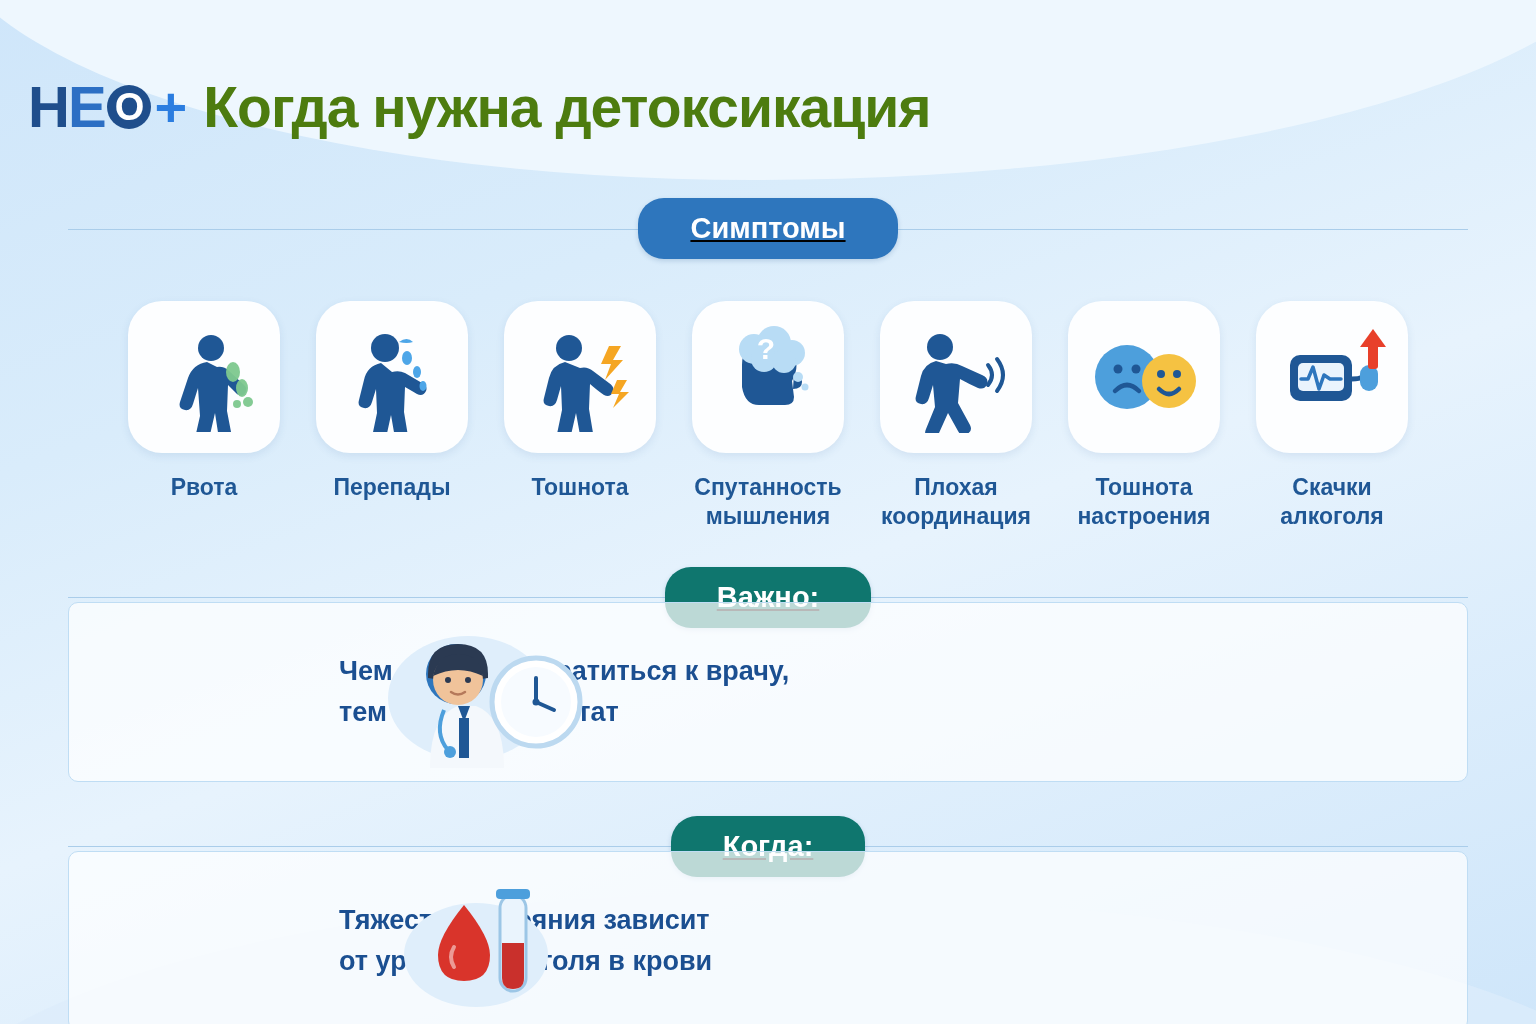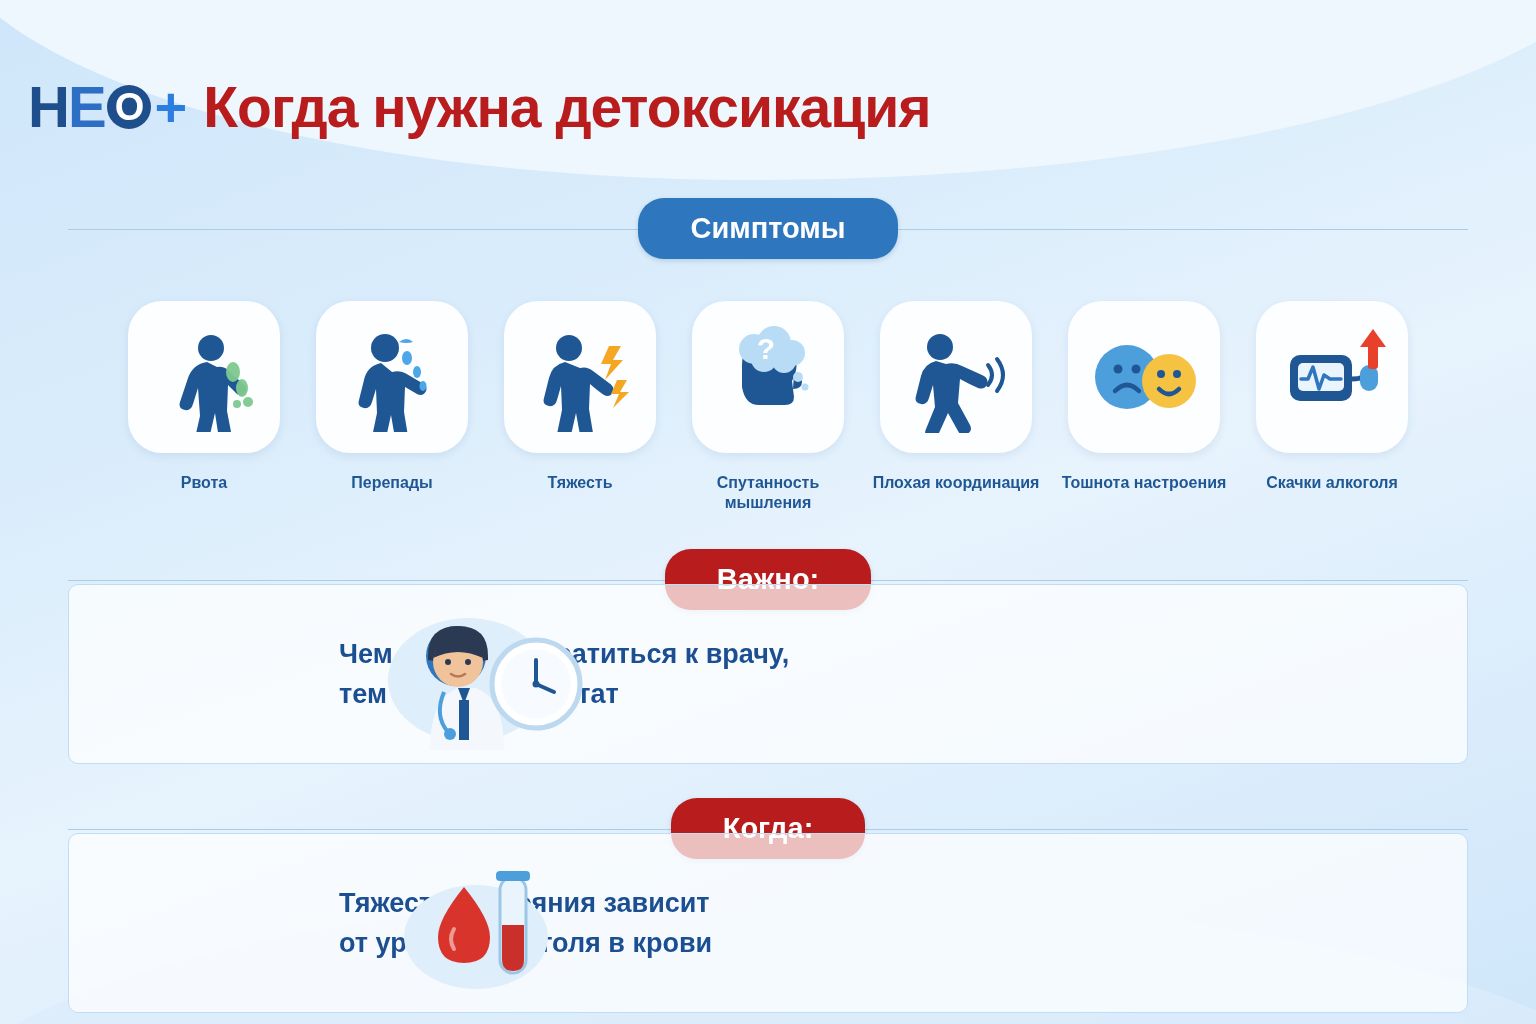--- a/index.html
+++ b/index.html
@@ -44,61 +44,61 @@
   .logo .e { color: #2c6fc4; }
   .logo .o {
     color: #ffffff; background: #1f4e8c;
     border-radius: 50%;
     width: 44px; height: 44px; display: inline-flex;
     align-items: center; justify-content: center;
     font-size: 38px; margin: 0 2px;
   }
   .logo .plus { color: #2b7de0; font-size: 56px; margin-left: 2px; }
   .title {
-    font-size: 57px; font-weight: bold; color: #b91c1c;
+    font-size: 57px; font-weight: bold; color: #4d7c0f;
     letter-spacing: -1px; white-space: nowrap;
   }
 
   
   .section-rule {
     position: relative;
     margin: 0 68px;
-    display: flex; align-items: center; justify-content: center;
+    display: flex; align-items: center; justify-content: center; text-decoration: underline;
   }
   .section-rule::before {
     content: ""; position: absolute; left: 0; right: 0; top: 50%;
     height: 1px; background: #aacdea;
   }
   .pill {
     position: relative;
     background: #2e76bd;
     color: #fff;
     font-size: 29px; font-weight: bold;
     padding: 14px 52px;
     border-radius: 26px;
     box-shadow: 0 2px 5px rgba(24,70,125,.18);
   }
-  .pill.dark { background: #b91c1c; }
+  .pill.dark { background: #0f766e; }
 
   
   .symptoms {
     display: flex; justify-content: center; gap: 20px;
     margin-top: 42px;
   }
   .symptom { width: 168px; text-align: center; }
   .sym-card {
     width: 152px; height: 152px; margin: 0 auto;
     background: #fdfeff;
     border-radius: 34px;
     display: flex; align-items: center; justify-content: center;
     box-shadow: 0 3px 8px rgba(40,90,150,.10);
   }
   .sym-label {
     margin-top: 20px;
-    color: #1f5795; font-size: 16px; font-weight: bold;
+    color: #1f5795; font-size: 23px; font-weight: bold;
     line-height: 1.25;
   }
 
   
   .panel-wrap { margin: 0 68px; position: relative; }
   .panel {
     background: rgba(255,255,255,.72);
     border: 1px solid #bfddf4;
     border-radius: 10px;
     height: 180px;
@@ -182,21 +182,21 @@
           <g fill="#1f5795">
             <circle cx="44" cy="26" r="13"></circle>
             <path d="M40 40 q-13 3 -16 16 l-5 20 q-2 7 5 8 q6 1 8-6 l4-14 l1 24 l-5 24 q-1 7 6 8 q6 0 8-7 l5-22 l4 22 q1 7 8 6 q6-1 5-8 l-4-24 l1-25 q8 7 14 11 q6 3 9-3 q2-5-4-9 l-16-12 q-6-5-13-3z"></path>
           </g>
           <g fill="#f5a623">
             <polygon points="84,24 96,24 88,38 98,38 80,58 86,42 76,42"></polygon>
             <polygon points="92,58 102,58 95,70 104,70 88,86 94,72 86,72"></polygon>
           </g>
         </svg>
       </div>
-      <div class="sym-label">Тяжесть</div>
+      <div class="sym-label">Тошнота</div>
     </div>
 
     <div class="symptom">
       <div class="sym-card">
         <svg width="112" height="112" viewBox="0 0 112 112">
           <path d="M30 44 q0-22 22-26 q22-4 30 12 q6 16 -2 30 l2 16 q0 8-9 8 l-26 0 q-14 0-17-18z" fill="#1f5795"></path>
           <path d="M82 52 q8 2 8 9 q0 7-9 7" fill="#1f5795"></path>
           <g fill="#b8dcf5">
             <circle cx="42" cy="28" r="15"></circle>
             <circle cx="62" cy="22" r="17"></circle>

